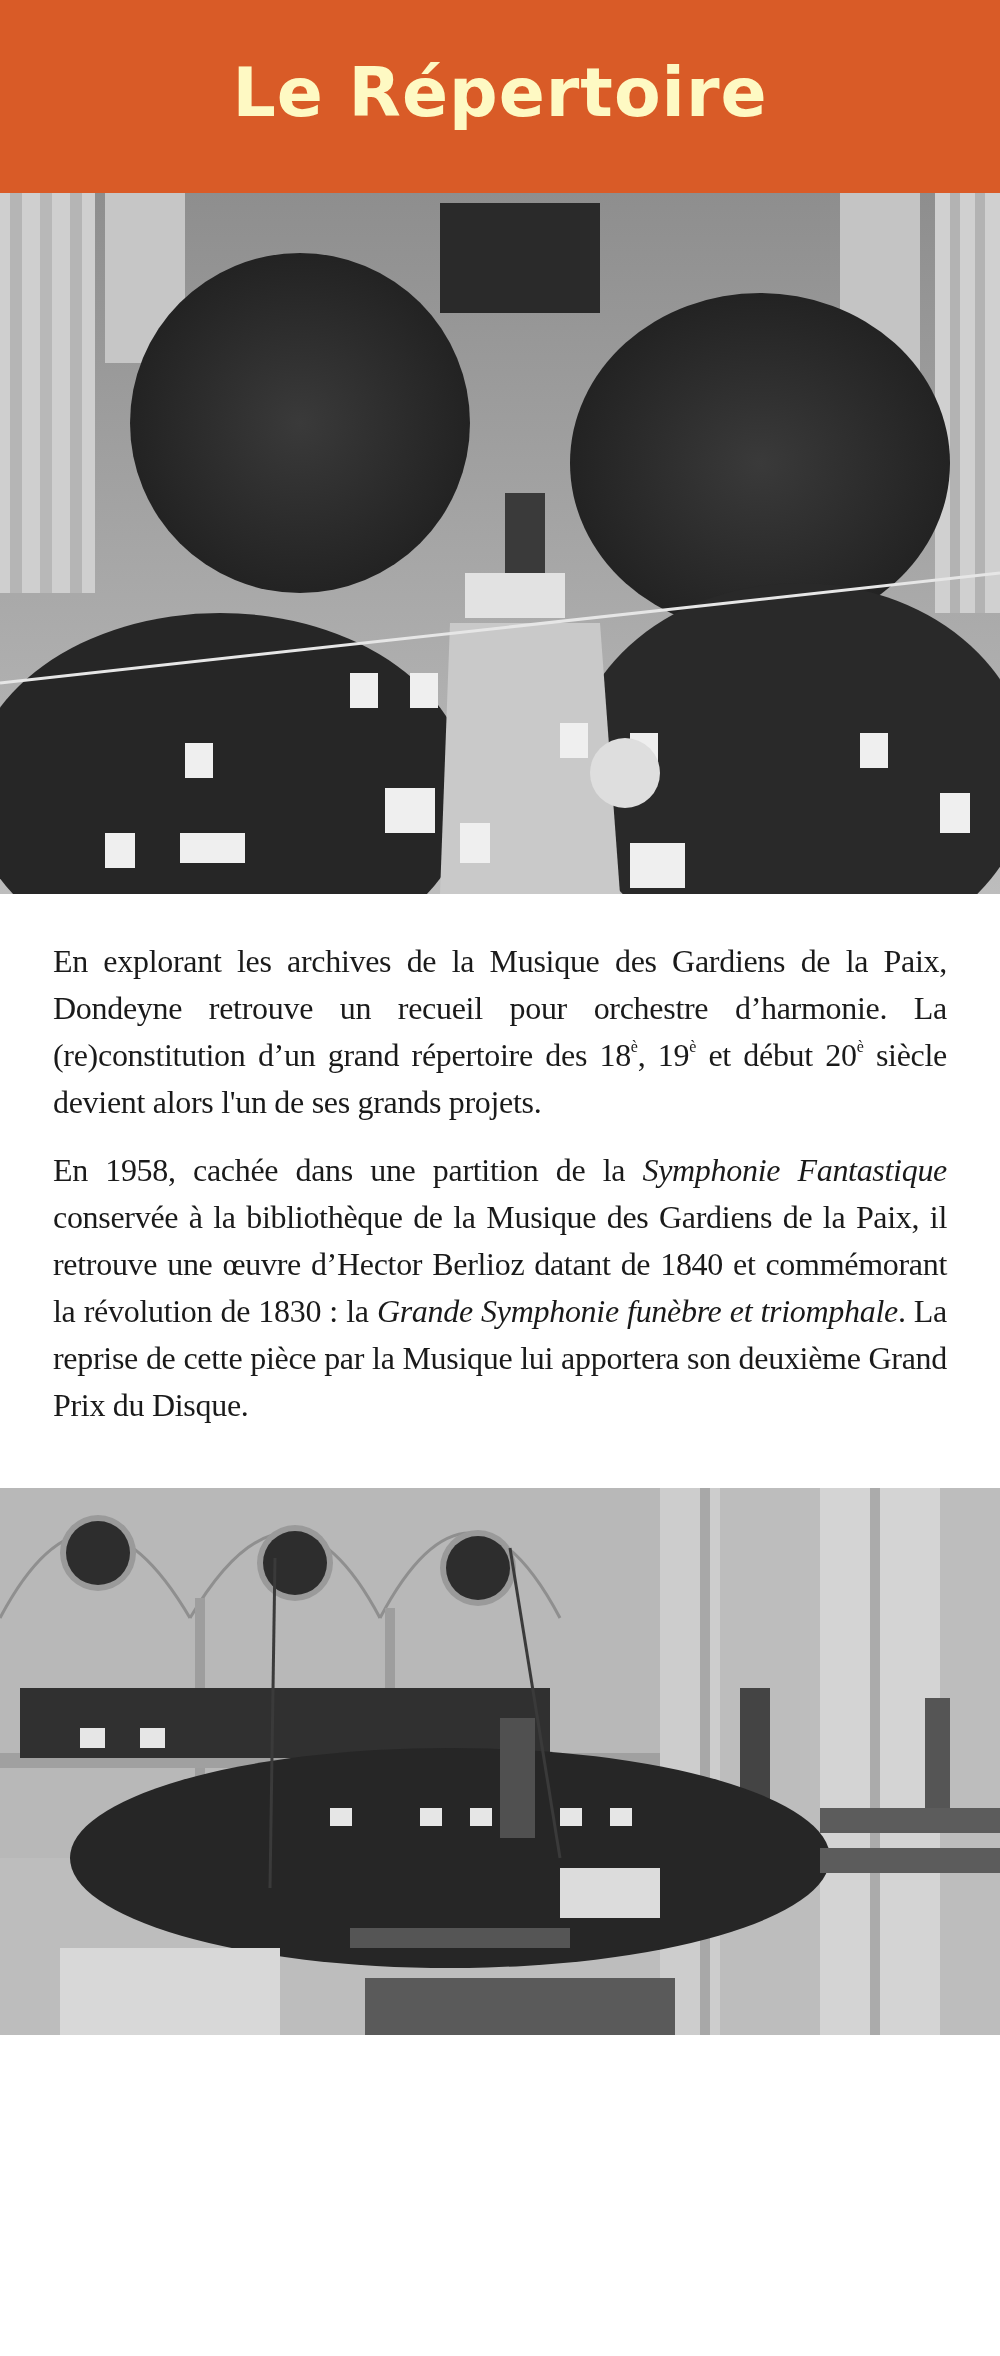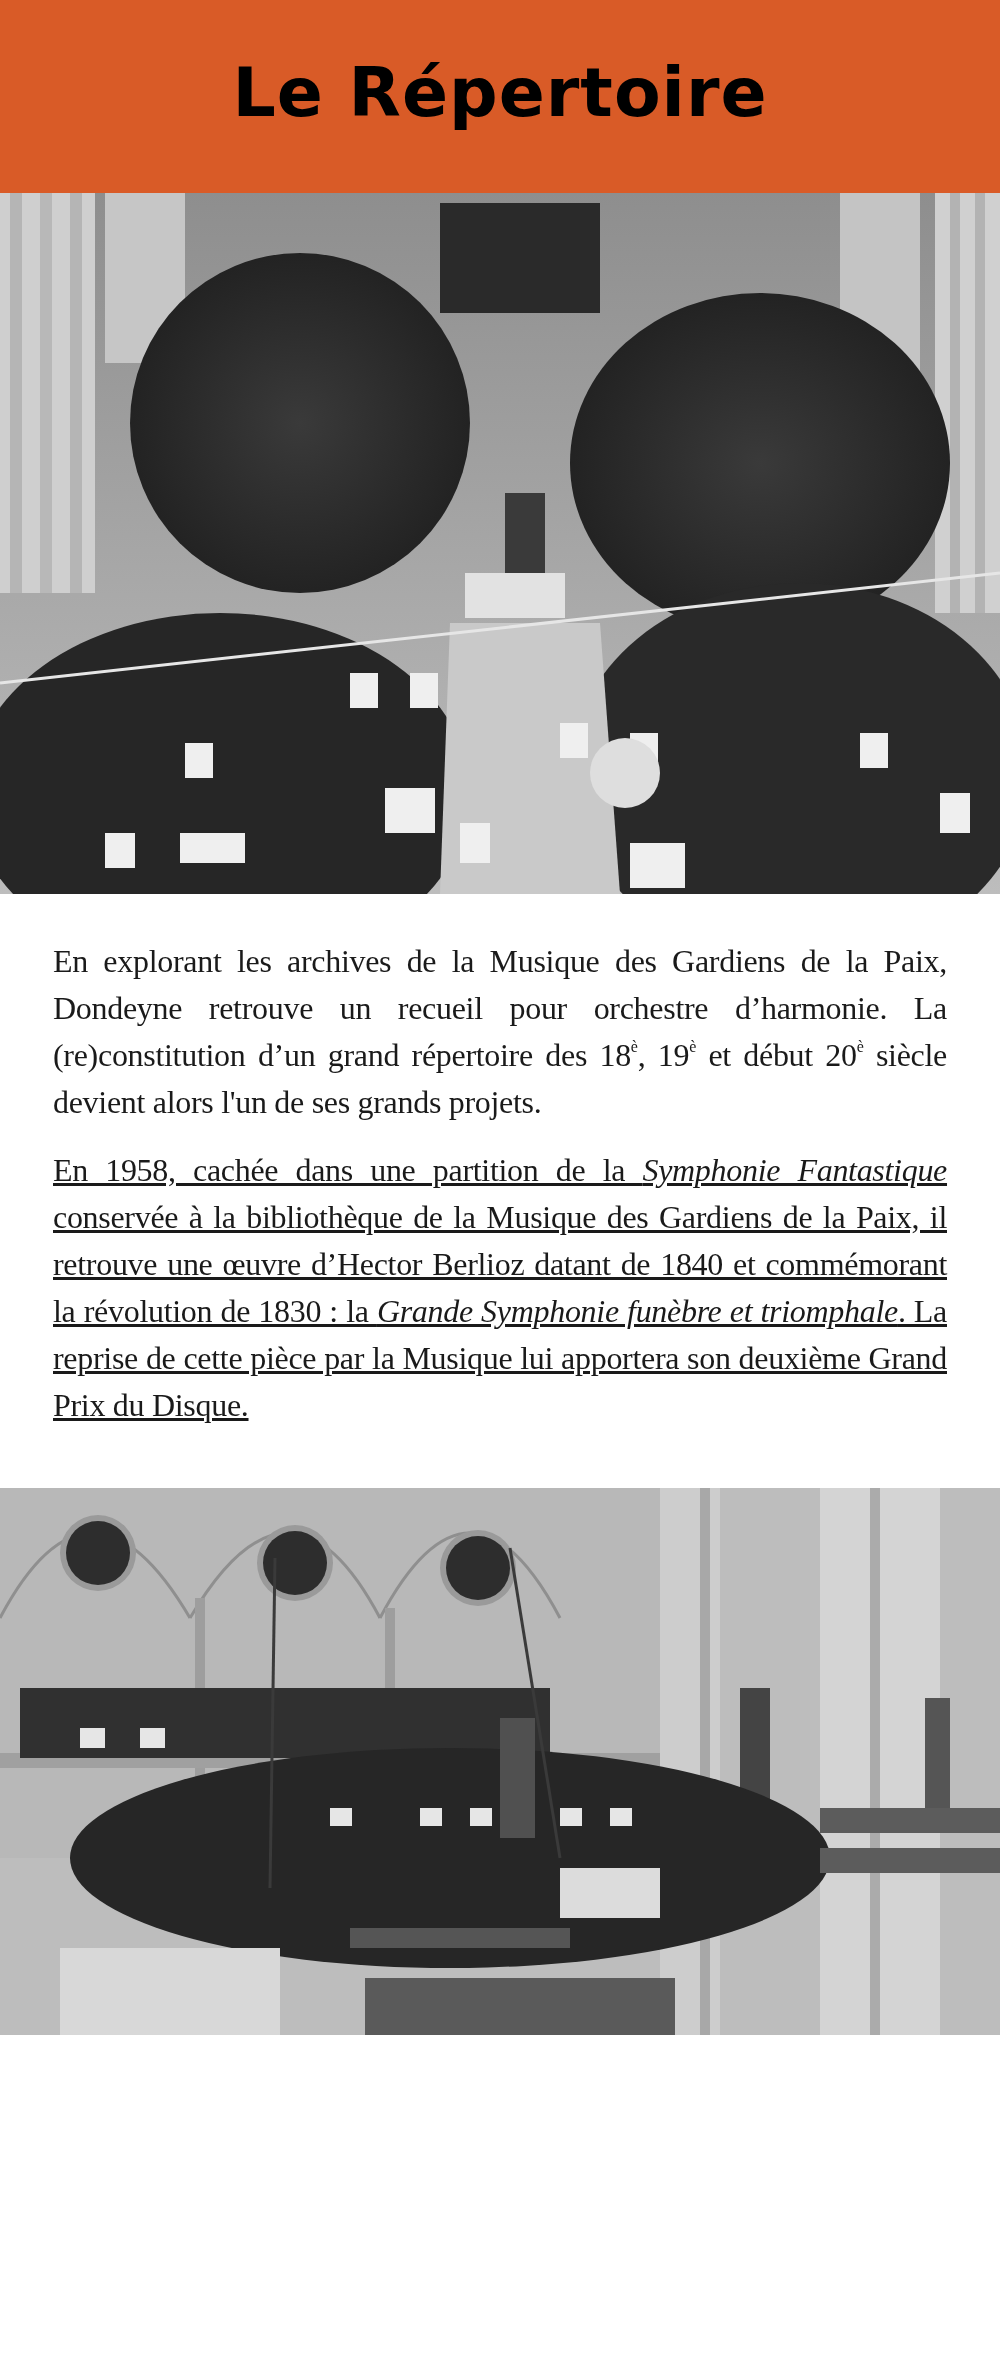--- a/index.html
+++ b/index.html
@@ -6,37 +6,37 @@
   html, body { width: 1000px; background: #ffffff; }
   body { font-family: "Liberation Serif", "DejaVu Serif", serif; color: #1a1a1a; }
 
   .header {
     width: 1000px; height: 193px;
     background: #d95b27;
     display: flex; align-items: center; justify-content: center;
   }
   .header h1 {
     font-family: "DejaVu Sans", "Liberation Sans", sans-serif;
-    font-weight: bold; color: #000000;
+    font-weight: bold; color: #fef9c3;
     font-size: 68px; letter-spacing: 1px;
     margin-top: -8px;
   }
 
   .photo { width: 1000px; position: relative; overflow: hidden; background: #7a7a7a; }
   .photo svg { display: block; width: 100%; height: 100%; }
   .photo-1 { height: 701px; }
   .photo-2 { height: 547px; }
 
   .text-block { padding: 44px 53px 0 53px; }
   .text-block p {
     font-size: 32px; line-height: 47px;
     text-align: justify; margin-bottom: 21px;
     letter-spacing: -0.3px;
   }
-  .text-block p:last-child { margin-bottom: 0; text-decoration: underline; }
+  .text-block p:last-child { margin-bottom: 0; }
   .text-block em { font-style: italic; }
   .text-block sup { font-size: 0.5em; vertical-align: 0.9em; line-height: 0; }
 
   .spacer-bottom { height: 59px; }
 </style>
 </head>
 <body>
 
 <header class="header">
   <h1>Le Répertoire</h1>

